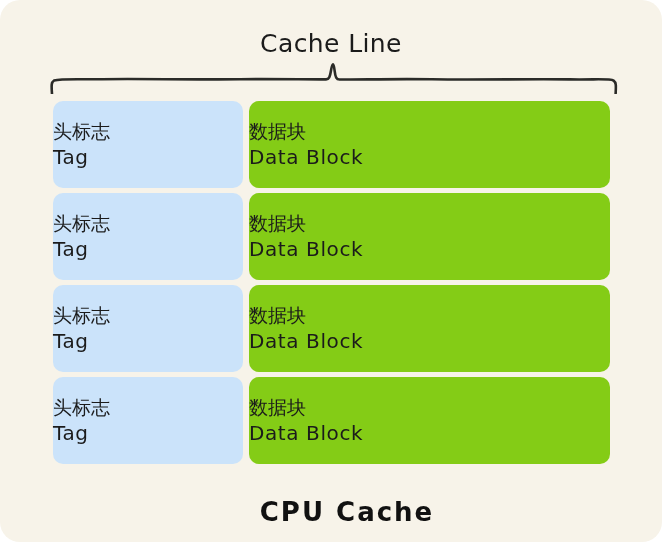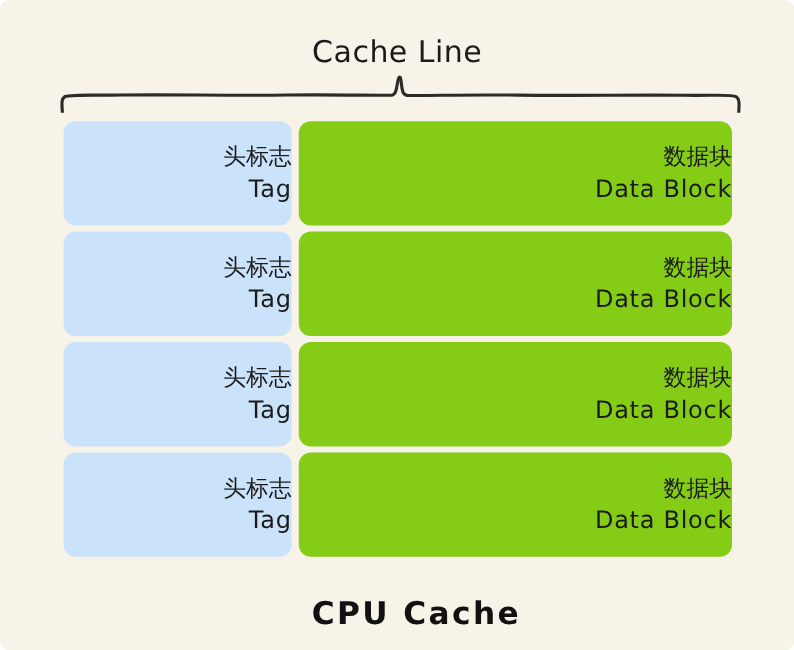--- a/index.html
+++ b/index.html
@@ -14,21 +14,21 @@
     overflow: hidden;
     font-family: "DejaVu Sans", sans-serif;
   }
 
   #canvas {
     position: relative;
     width: 662px;
     height: 542px;
     box-sizing: border-box;
     background: #f7f3e9;
-    border-radius: 8px;
+    border-radius: 20px;
     overflow: hidden;
   }
 
   
   .diagram-title {
     position: absolute;
     left: 0;
     top: 29px;
     width: 662px;
     text-align: center;
@@ -70,21 +70,21 @@
   .cache-row {
     display: flex;
     flex-direction: row;
     height: 87px;
     width: 100%;
   }
 
   .cell {
     display: flex;
     flex-direction: column;
-    align-items: flex-end;
+    align-items: flex-start;
     justify-content: center;
     border-radius: 10px;
     box-sizing: border-box;
   }
 
   .cell-tag {
     width: 190px;
     background: #cbe3fa;
     margin-right: 6px;
   }
@@ -102,21 +102,20 @@
     white-space: nowrap;
   }
 
   .cell-line-en {
     font-size: 20px;
     line-height: 26px;
     color: #1b1b1b;
     font-family: "DejaVu Sans", sans-serif;
     letter-spacing: 0.6px;
     white-space: nowrap;
-    margin-left: 28px;
   }
 
   
   .diagram-caption {
     position: absolute;
     left: 16px;
     top: 496px;
     width: 662px;
     text-align: center;
     font-size: 26px;

